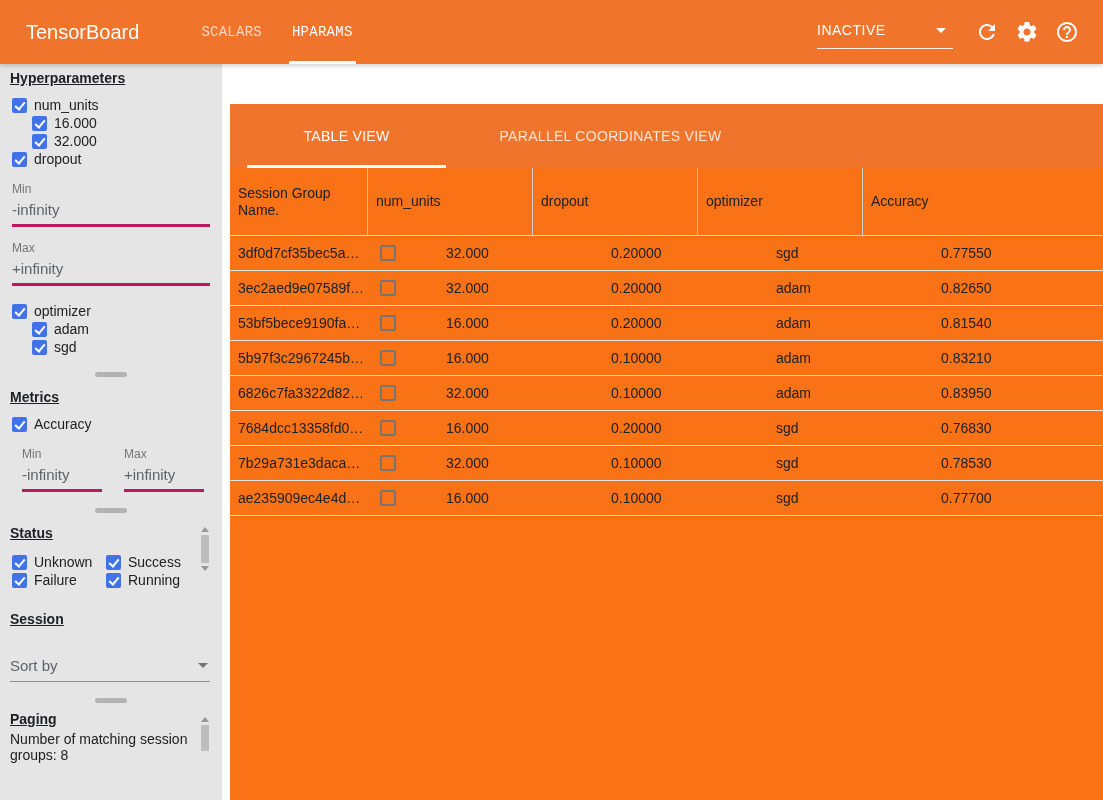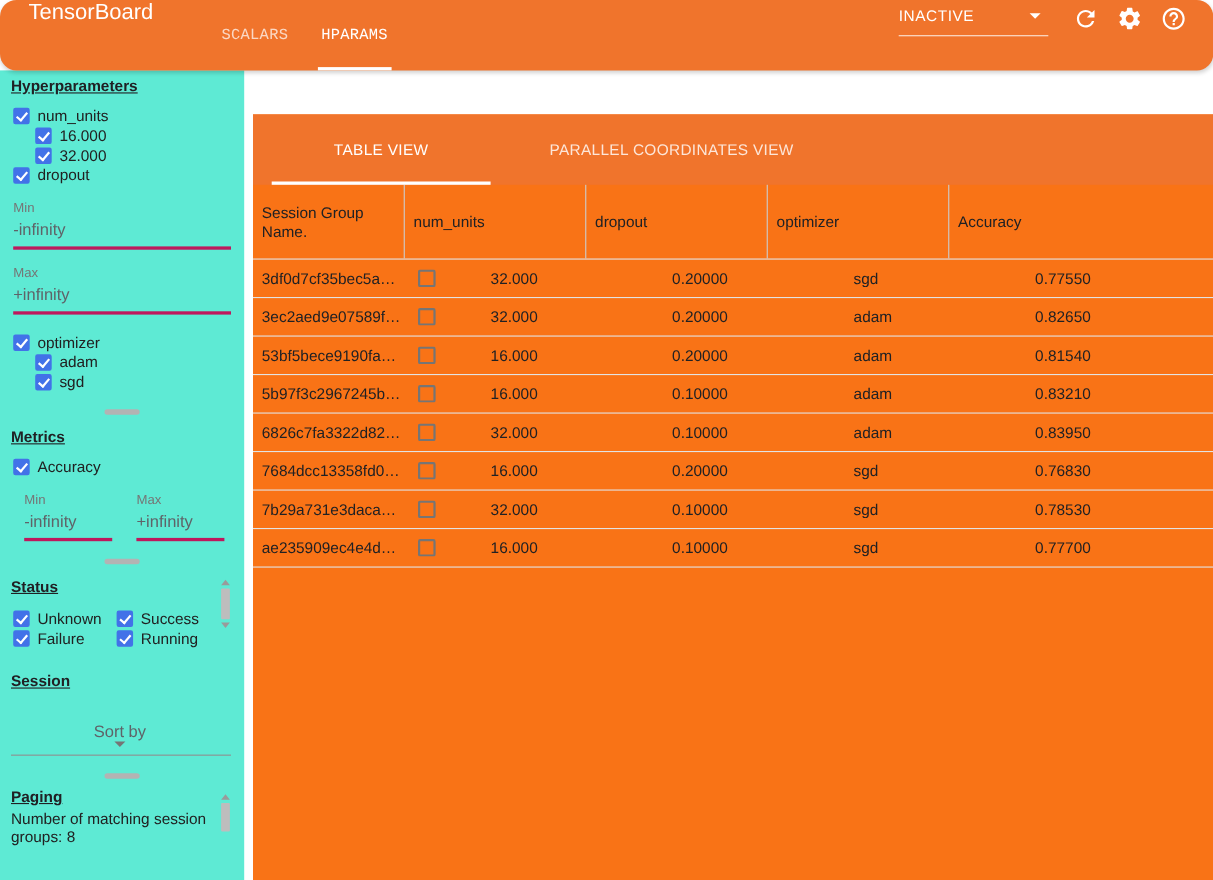--- a/index.html
+++ b/index.html
@@ -2,55 +2,55 @@
 <html lang="en" style="--accent: #f0742c; --checkbox: #4272e8;"><head>
 <meta charset="utf-8">
 <style>
   *{box-sizing:border-box;margin:0;padding:0;}
   :root{--accent:#f0742c;--checkbox:#4272e8;}
   html,body{width:1103px;height:800px;overflow:hidden;}
   body{font-family:"Liberation Sans","DejaVu Sans",sans-serif;background:#fff;color:#202124;position:relative;}
 
   
   .topbar{position:absolute;top:0;left:0;width:1103px;height:64px;background:var(--accent);color:#fff;
-          display:flex;align-items:flex-start;z-index:5;box-shadow:0 2px 4px rgba(0,0,0,.18);border-radius:15px;}
+          display:flex;align-items:center;z-index:5;box-shadow:0 2px 4px rgba(0,0,0,.18);}
   .tb-title{margin-left:26px;font-size:20px;font-weight:400;}
   .nav-tabs{display:flex;height:100%;margin-left:47px;}
   .nav-tab{display:flex;align-items:center;padding:18px 15px;font-size:14px;letter-spacing:.25px;
            color:rgba(255,255,255,.72);position:relative;cursor:pointer;text-transform:uppercase;font-family:Liberation Mono, monospace;}
   .nav-tab.active{color:#fff;}
   .nav-tab.active::after{content:"";position:absolute;left:12px;right:12px;bottom:0;height:3px;background:#fff;}
   .topbar-right{margin-left:auto;display:flex;align-items:center;padding-right:24px;}
   .status-select{width:136px;display:flex;align-items:center;justify-content:space-between;
                  border-bottom:1px solid rgba(255,255,255,.9);padding:2px 0 6px;font-size:14px;
                  letter-spacing:.5px;margin-right:6px;cursor:pointer;}
   .icon-btn{width:24px;height:24px;background:none;border:none;padding:0;margin-left:16px;cursor:pointer;}
   .icon-btn svg,.caret-icon{width:24px;height:24px;fill:#fff;display:block;}
 
   
-  .sidebar{position:absolute;top:64px;left:0;width:222px;height:736px;background:#5eead4;overflow:hidden;}
+  .sidebar{position:absolute;top:64px;left:0;width:222px;height:736px;background:#e5e5e5;overflow:hidden;}
   .side-heading{font-size:14px;font-weight:700;text-decoration:underline;margin:6px 0 10px 10px;color:#202124;}
   .cb-row{display:flex;align-items:center;height:18px;margin-left:12px;gap:7px;font-size:14px;cursor:pointer;}
   .cb-row.indented{margin-left:32px;}
   .cb{width:15px;height:15px;flex:0 0 15px;border:2px solid #757575;border-radius:2px;background:transparent;position:relative;}
   .cb.checked{background:var(--checkbox);border-color:var(--checkbox);}
   .cb.checked::after{content:"";position:absolute;left:3px;top:0;width:4px;height:8px;border:solid #fff;
                      border-width:0 2px 2px 0;transform:rotate(40deg);}
   .cb-label{color:#212121;white-space:nowrap;}
   .field{margin:14px 12px 0 12px;}
   .flabel{font-size:12px;color:#757575;line-height:14px;}
   .fvalue{font-size:15px;color:#5f6368;padding:5px 0 6px;border-bottom:3px solid #be185d;cursor:text;}
   .inline-fields{display:flex;margin:14px 12px 0 22px;gap:22px;}
   .inline-fields .field{margin:0;width:80px;}
   .drag-handle{width:32px;height:5px;border-radius:3px;background:#b3b3b3;margin:16px auto 0;cursor:row-resize;}
   .status-section{position:relative;}
   .status-grid{display:grid;grid-template-columns:94px auto;margin-top:12px;}
   .sorting-section .side-heading{margin-top:22px;}
   .dropdown{margin:30px 12px 0 10px;width:200px;border-bottom:1px solid #8f8f8f;display:flex;align-items:center;
-            justify-content:space-between;padding:0 2px 7px 0;color:#5f6368;font-size:15px;cursor:pointer;flex-direction:column;}
+            justify-content:space-between;padding:0 2px 7px 0;color:#5f6368;font-size:15px;cursor:pointer;}
   .dropdown + .dropdown{margin-top:36px;}
   .dd-caret{width:0;height:0;border-left:5px solid transparent;border-right:5px solid transparent;border-top:5px solid #757575;}
   .paging-section{position:relative;}
   .paging-section .side-heading{margin-top:8px;margin-bottom:4px;}
   .paging-summary{margin:4px 28px 0 10px;font-size:14px;line-height:16px;color:#212121;}
   .mini-scrollbar{position:absolute;width:9px;right:13px;display:flex;flex-direction:column;align-items:center;cursor:pointer;}
   .sb-arrow{width:0;height:0;border-left:4px solid transparent;border-right:4px solid transparent;}
   .sb-arrow.up{border-bottom:5px solid #9a9a9a;}
   .sb-arrow.down{border-top:5px solid #9a9a9a;}
   .sb-thumb{width:8px;background:#bdbdbd;border-radius:1px;margin:3px 0;}

